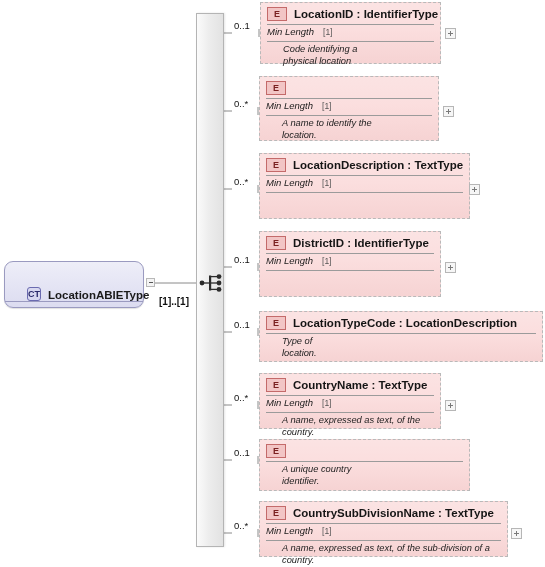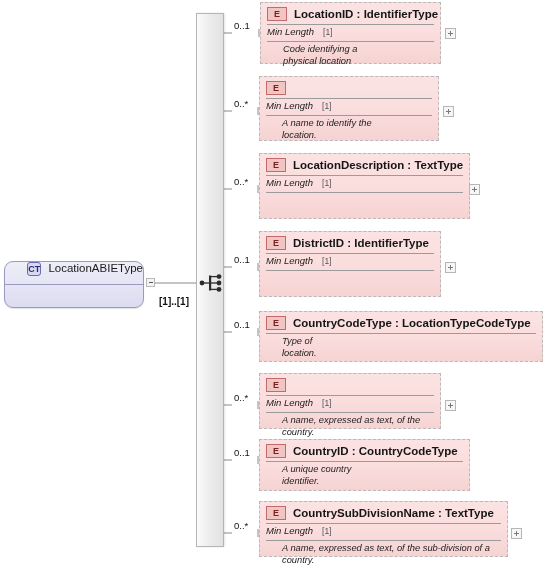--- a/index.html
+++ b/index.html
@@ -36,23 +36,23 @@
     top: 261px;
     width: 140px;
     height: 47px;
     border: 1px solid #9a9ac0;
     border-radius: 9px;
     background: linear-gradient(to bottom, #eeeef8 0%, #e4e4f4 55%, #dcdcf0 100%);
     box-sizing: border-box;
     box-shadow: 0 1px 1px rgba(0,0,0,0.12);
   }
   .ct-head {
-    height: 23px;
+    height: 40px;
     display: flex;
-    align-items: flex-start;
+    align-items: flex-end;
     padding-left: 22px;
     border-bottom: 1px solid #9a9ac0;
     box-sizing: border-box;
   }
   .ct-badge {
     width: 22px;
     height: 14px;
     border: 1px solid #6a6ab0;
     border-radius: 3px;
     background: #d8d8f0;
@@ -60,21 +60,21 @@
     font-size: 9px;
     font-weight: bold;
     line-height: 13px;
     text-align: center;
     letter-spacing: 0px;
     box-sizing: border-box;
   }
   .ct-title {
     margin-left: 7px;
     font-size: 11.5px;
-    font-weight: normal;
+    font-weight: bold;
     color: #1a1a1a;
   }
   .ct-desc {
     padding: 3px 0 0 6px;
     font-size: 9.5px;
     font-style: italic;
     color: #222;
   }
 
   
@@ -326,43 +326,43 @@
         <div class="el-facet">
           <span class="fname">Min Length</span>
           <span class="fval">[1]</span>
         </div>
       </div>
       <div class="expand-handle" style="left: 445px; top: 262px;"></div>
       <div class="card" style="left: 234px; top: 254px;">0..1</div>
       <div class="el" style="left: 259px; top: 311px; width: 284px; height: 51px;">
         <div class="el-head">
           <div class="el-badge">E</div>
-          <div class="el-title">CountryCodeType : LocationTypeCodeType</div>
+          <div class="el-title">LocationTypeCode : LocationDescription</div>
         </div>
         <div class="el-rule"></div>
         <div class="el-desc">Type of
 location.</div>
       </div>
       <div class="card" style="left: 234px; top: 319px;">0..1</div>
       <div class="el" style="left: 259px; top: 373px; width: 182px; height: 56px;">
         <div class="el-head">
           <div class="el-badge">E</div>
+          <div class="el-title">CountryName : TextType</div>
         </div>
         <div class="el-facet">
           <span class="fname">Min Length</span>
           <span class="fval">[1]</span>
         </div>
         <div class="el-desc">A name, expressed as text, of the country.</div>
       </div>
       <div class="expand-handle" style="left: 445px; top: 400px;"></div>
       <div class="card" style="left: 234px; top: 392px;">0..*</div>
       <div class="el" style="left: 259px; top: 439px; width: 211px; height: 52px;">
         <div class="el-head">
           <div class="el-badge">E</div>
-          <div class="el-title">CountryID : CountryCodeType</div>
         </div>
         <div class="el-rule"></div>
         <div class="el-desc">A unique country
 identifier.</div>
       </div>
       <div class="card" style="left: 234px; top: 447px;">0..1</div>
       <div class="el" style="left: 259px; top: 501px; width: 249px; height: 56px;">
         <div class="el-head">
           <div class="el-badge">E</div>
           <div class="el-title">CountrySubDivisionName : TextType</div>

